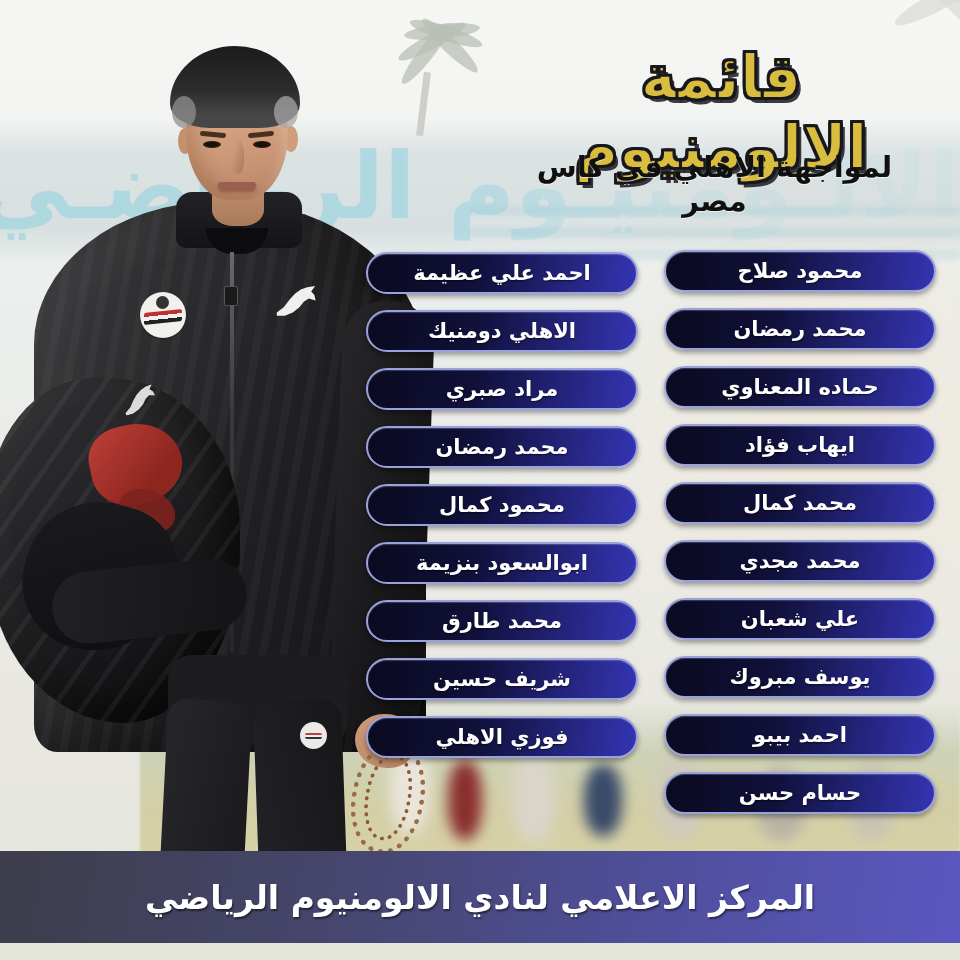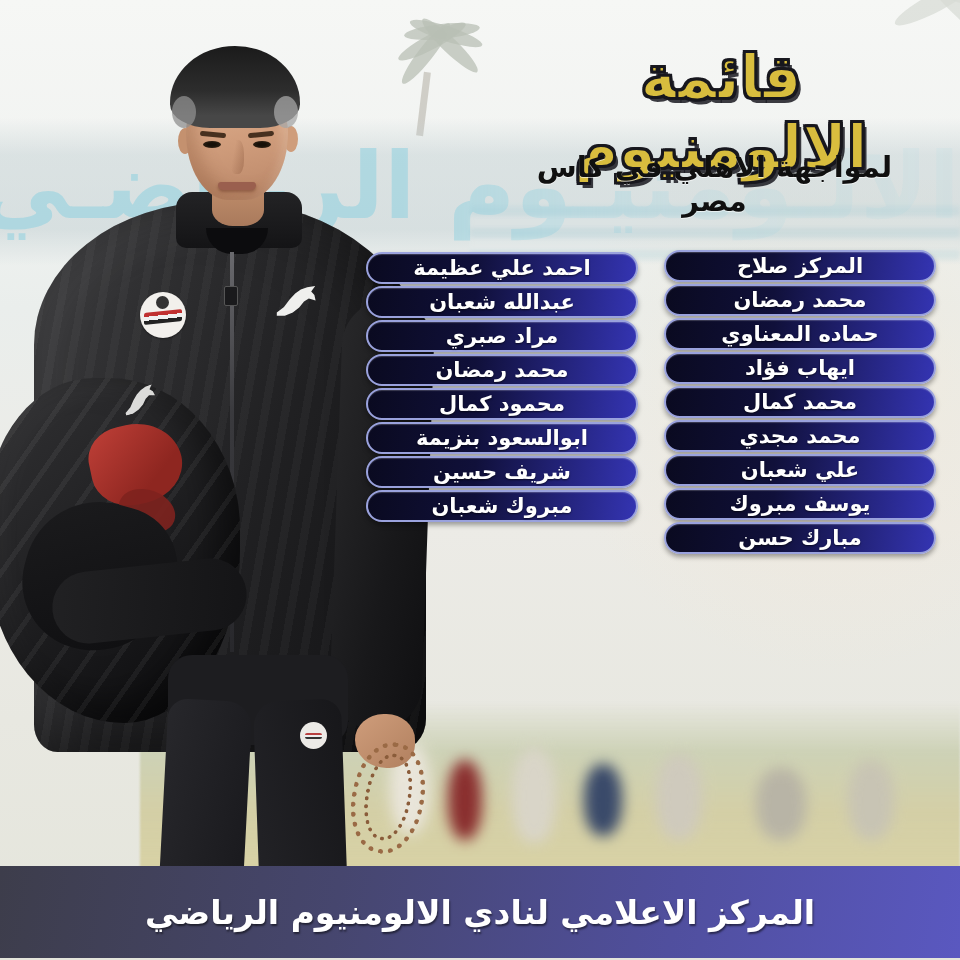--- a/index.html
+++ b/index.html
@@ -135,29 +135,29 @@
     -webkit-text-stroke:2px var(--title-outline,#17171d);
     text-shadow:-2px 0 #191920,2px 0 #191920,0 -2px #191920,0 2px #191920,
       -2px -2px #191920,2px 2px #191920,-2px 2px #191920,2px -2px #191920,
       4px 5px 0 rgba(25,25,32,0.85);}
   .subtitle{position:absolute;top:150px;right:58px;width:375px;z-index:5;text-align:center;direction:rtl;
     font-size:29px;font-weight:bold;color:#101010;text-shadow:0 1px 0 rgba(255,255,255,0.6);}
 
   .col{position:absolute;width:272px;z-index:4;}
   .col-left{left:366px;top:252px;}
   .col-right{left:664px;top:250px;}
-  .pill{height:32px;margin-bottom:2px;border-radius:22px;display:flex;align-items:center;justify-content:center;
+  .pill{height:42px;margin-bottom:16px;border-radius:22px;display:flex;align-items:center;justify-content:center;
     background:linear-gradient(97deg, var(--pill-dark,#0a0a20) 0%, #10103a 40%, var(--pill-light,#3434b2) 100%);
     border:2px solid var(--pill-border,#9aa2dd);
     box-shadow:0 3px 5px rgba(0,0,0,0.35), inset 0 1px 1px rgba(255,255,255,0.2);
     box-sizing:border-box;}
   .pill span{color:var(--pill-text,#ffffff);font-weight:bold;font-size:21px;direction:rtl;
     text-shadow:0 1px 2px rgba(0,0,0,0.6);}
 
-  .footer{position:absolute;left:0;bottom:2px;width:960px;height:92px;z-index:6;
+  .footer{position:absolute;left:0;bottom:17px;width:960px;height:92px;z-index:6;
     background:linear-gradient(100deg,var(--footer-left,#3d3d4b) 0%, #46466e 35%, #504f9e 70%, var(--footer-right,#5a58c0) 100%);}
   .footer-text{width:100%;height:100%;display:flex;align-items:center;justify-content:center;direction:rtl;
     color:#ffffff;font-size:33px;font-weight:bold;text-shadow:1px 2px 2px rgba(0,0,0,0.5);}
 </style>
 </head>
 <body>
 
 <div class="canvas">
 
   <div class="scene">
@@ -231,44 +231,47 @@
   </div>
 
   <div class="title">قائمة الالومنيوم</div>
   <div class="subtitle">لمواجهة الاهلي في كاس مصر</div>
 
   <div class="col col-left">
       <div class="pill">
         <span>احمد علي عظيمة</span>
       </div>
       <div class="pill">
-        <span>عبدالله شعبان</span>
+        <span>الاهلي دومنيك</span>
       </div>
       <div class="pill">
         <span>مراد صبري</span>
       </div>
       <div class="pill">
         <span>محمد رمضان</span>
       </div>
       <div class="pill">
         <span>محمود كمال</span>
       </div>
       <div class="pill">
         <span>ابوالسعود بنزيمة</span>
       </div>
       <div class="pill">
+        <span>محمد طارق</span>
+      </div>
+      <div class="pill">
         <span>شريف حسين</span>
       </div>
       <div class="pill">
-        <span>مبروك شعبان</span>
+        <span>فوزي الاهلي</span>
       </div>
     </div>
   <div class="col col-right">
       <div class="pill">
-        <span>المركز صلاح</span>
+        <span>محمود صلاح</span>
       </div>
       <div class="pill">
         <span>محمد رمضان</span>
       </div>
       <div class="pill">
         <span>حماده المعناوي</span>
       </div>
       <div class="pill">
         <span>ايهاب فؤاد</span>
       </div>
@@ -278,21 +281,24 @@
       <div class="pill">
         <span>محمد مجدي</span>
       </div>
       <div class="pill">
         <span>علي شعبان</span>
       </div>
       <div class="pill">
         <span>يوسف مبروك</span>
       </div>
       <div class="pill">
-        <span>مبارك حسن</span>
+        <span>احمد بيبو</span>
+      </div>
+      <div class="pill">
+        <span>حسام حسن</span>
       </div>
     </div>
 
   <div class="footer">
     <div class="footer-text">المركز الاعلامي لنادي الالومنيوم الرياضي</div>
   </div>
 
 </div>
 
 </body></html>

